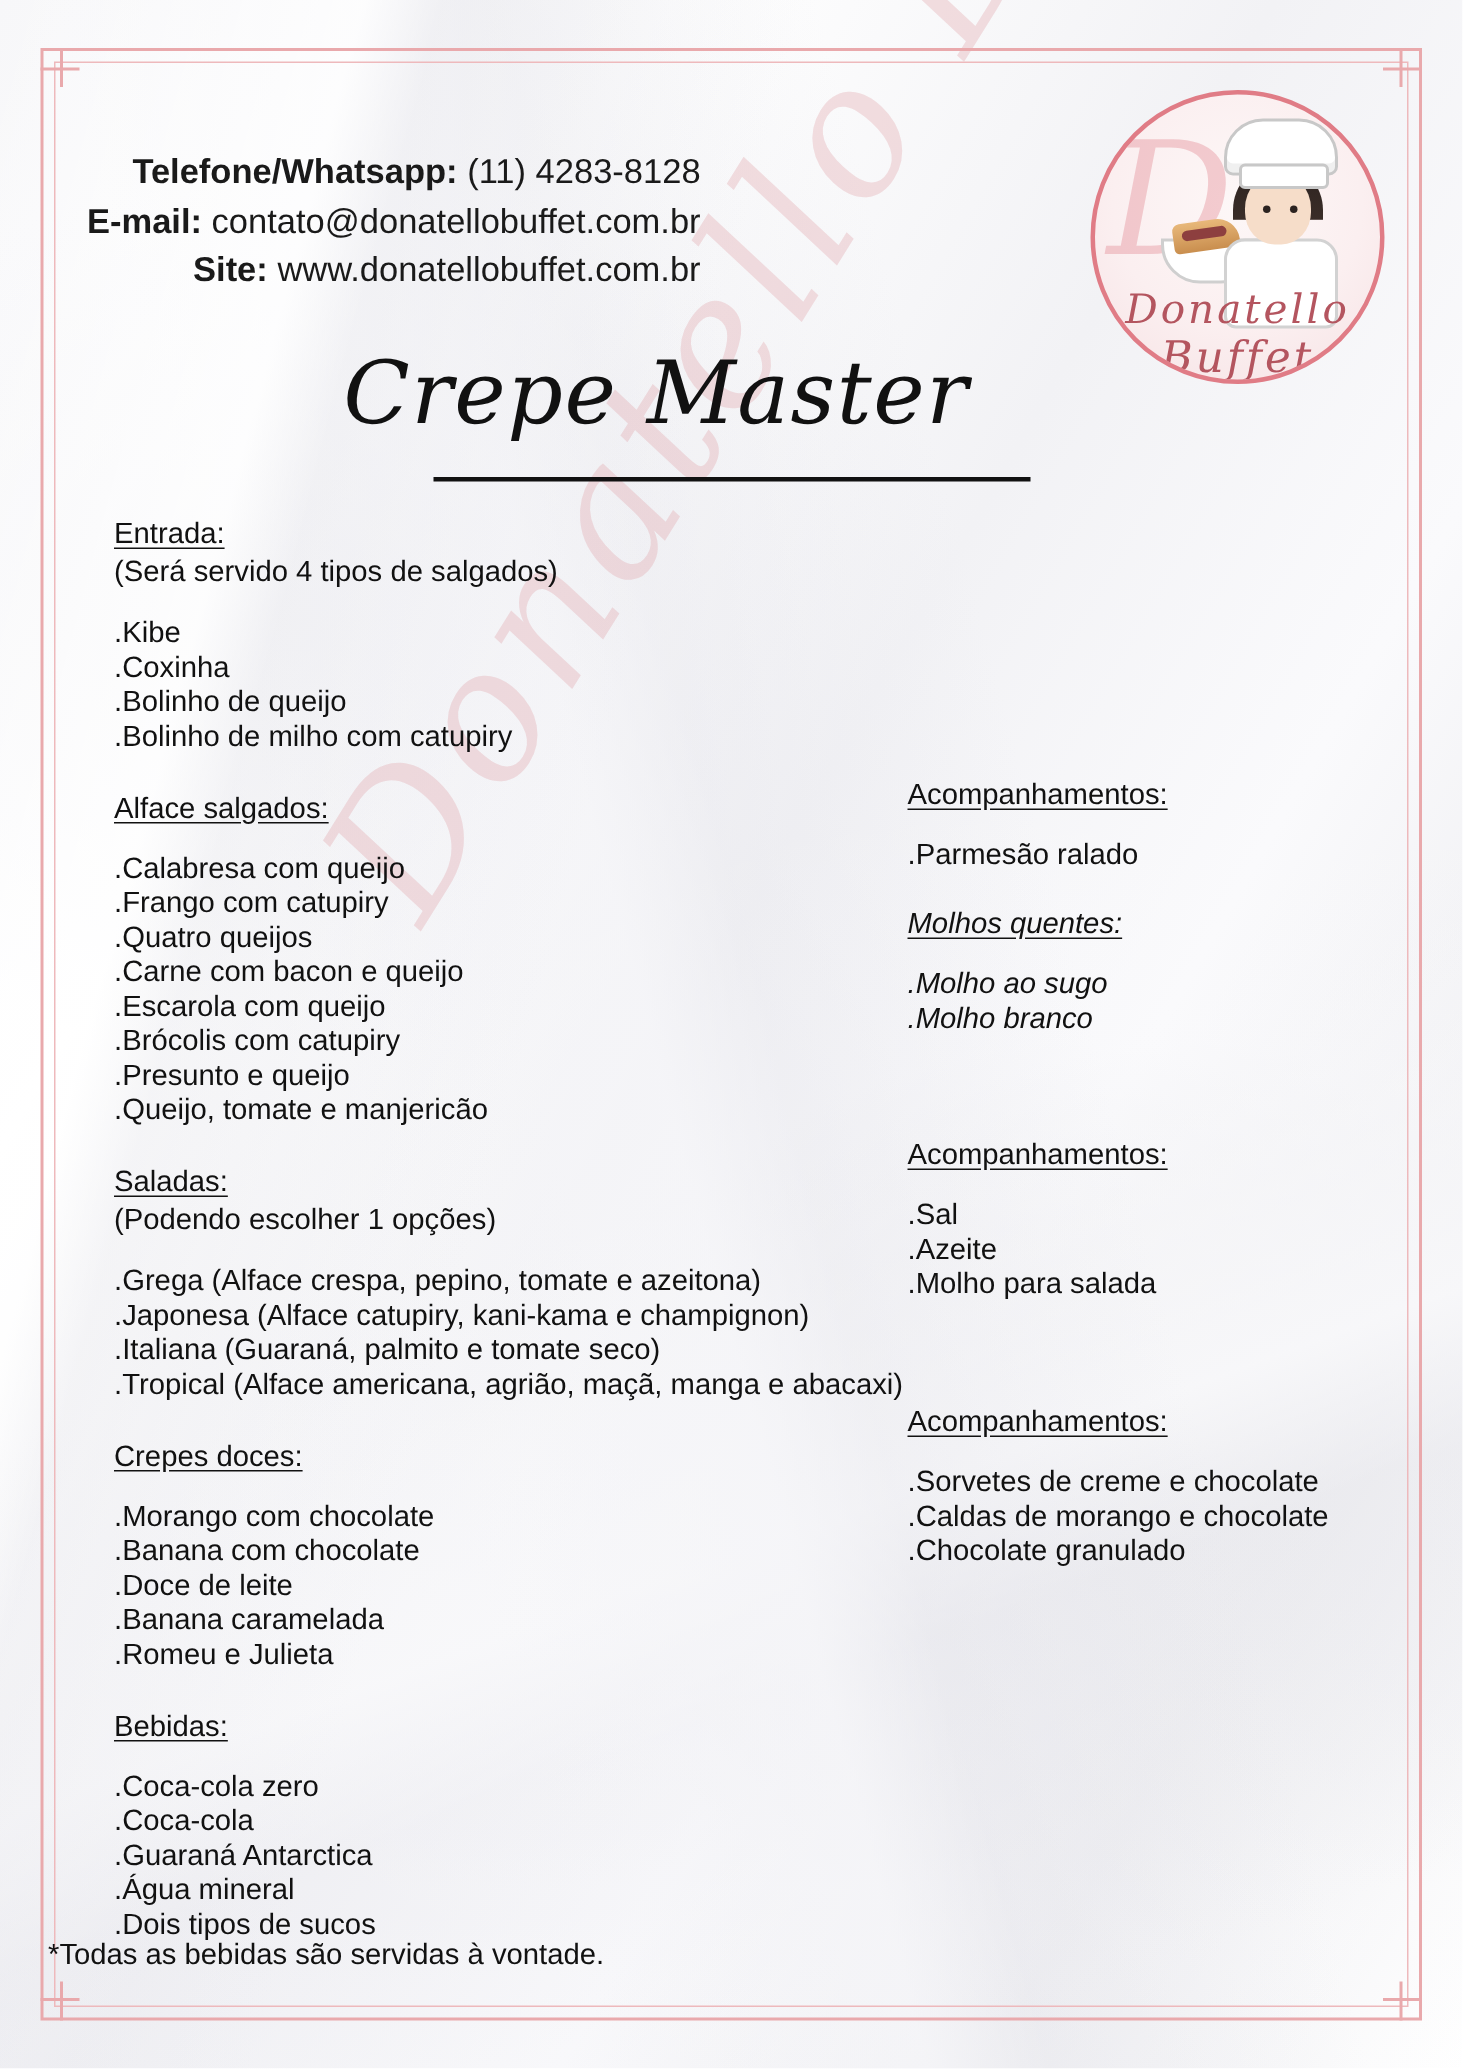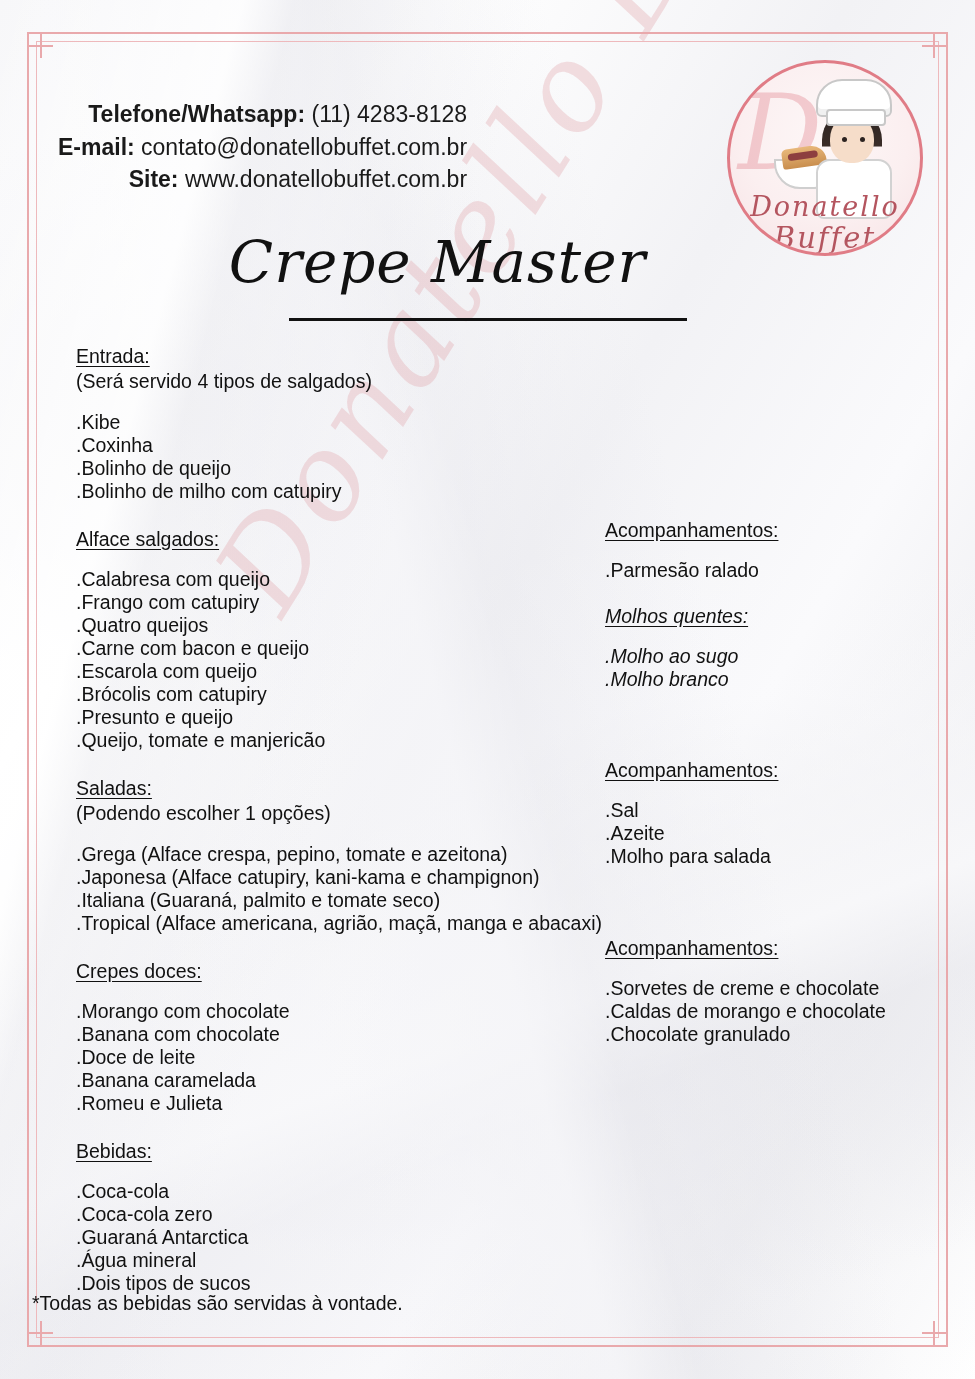--- a/index.html
+++ b/index.html
@@ -413,22 +413,22 @@
           <li>.Doce de leite</li>
           <li>.Banana caramelada</li>
           <li>.Romeu e Julieta</li>
         </ul>
         <div class="gap-md"></div>
       </div>
       <div class="block">
         <div class="heading">Bebidas:</div>
         <div class="gap-sm"></div>
         <ul class="items">
+          <li>.Coca-cola zero</li>
           <li>.Coca-cola</li>
-          <li>.Coca-cola zero</li>
           <li>.Guaraná Antarctica</li>
           <li>.Água mineral</li>
           <li>.Dois tipos de sucos</li>
         </ul>
         <div class="gap-md"></div>
       </div>
     </div>
   <div class="col-right">
       <div class="r-block" style="top: 0px;">
         <div class="heading">Acompanhamentos:</div>

